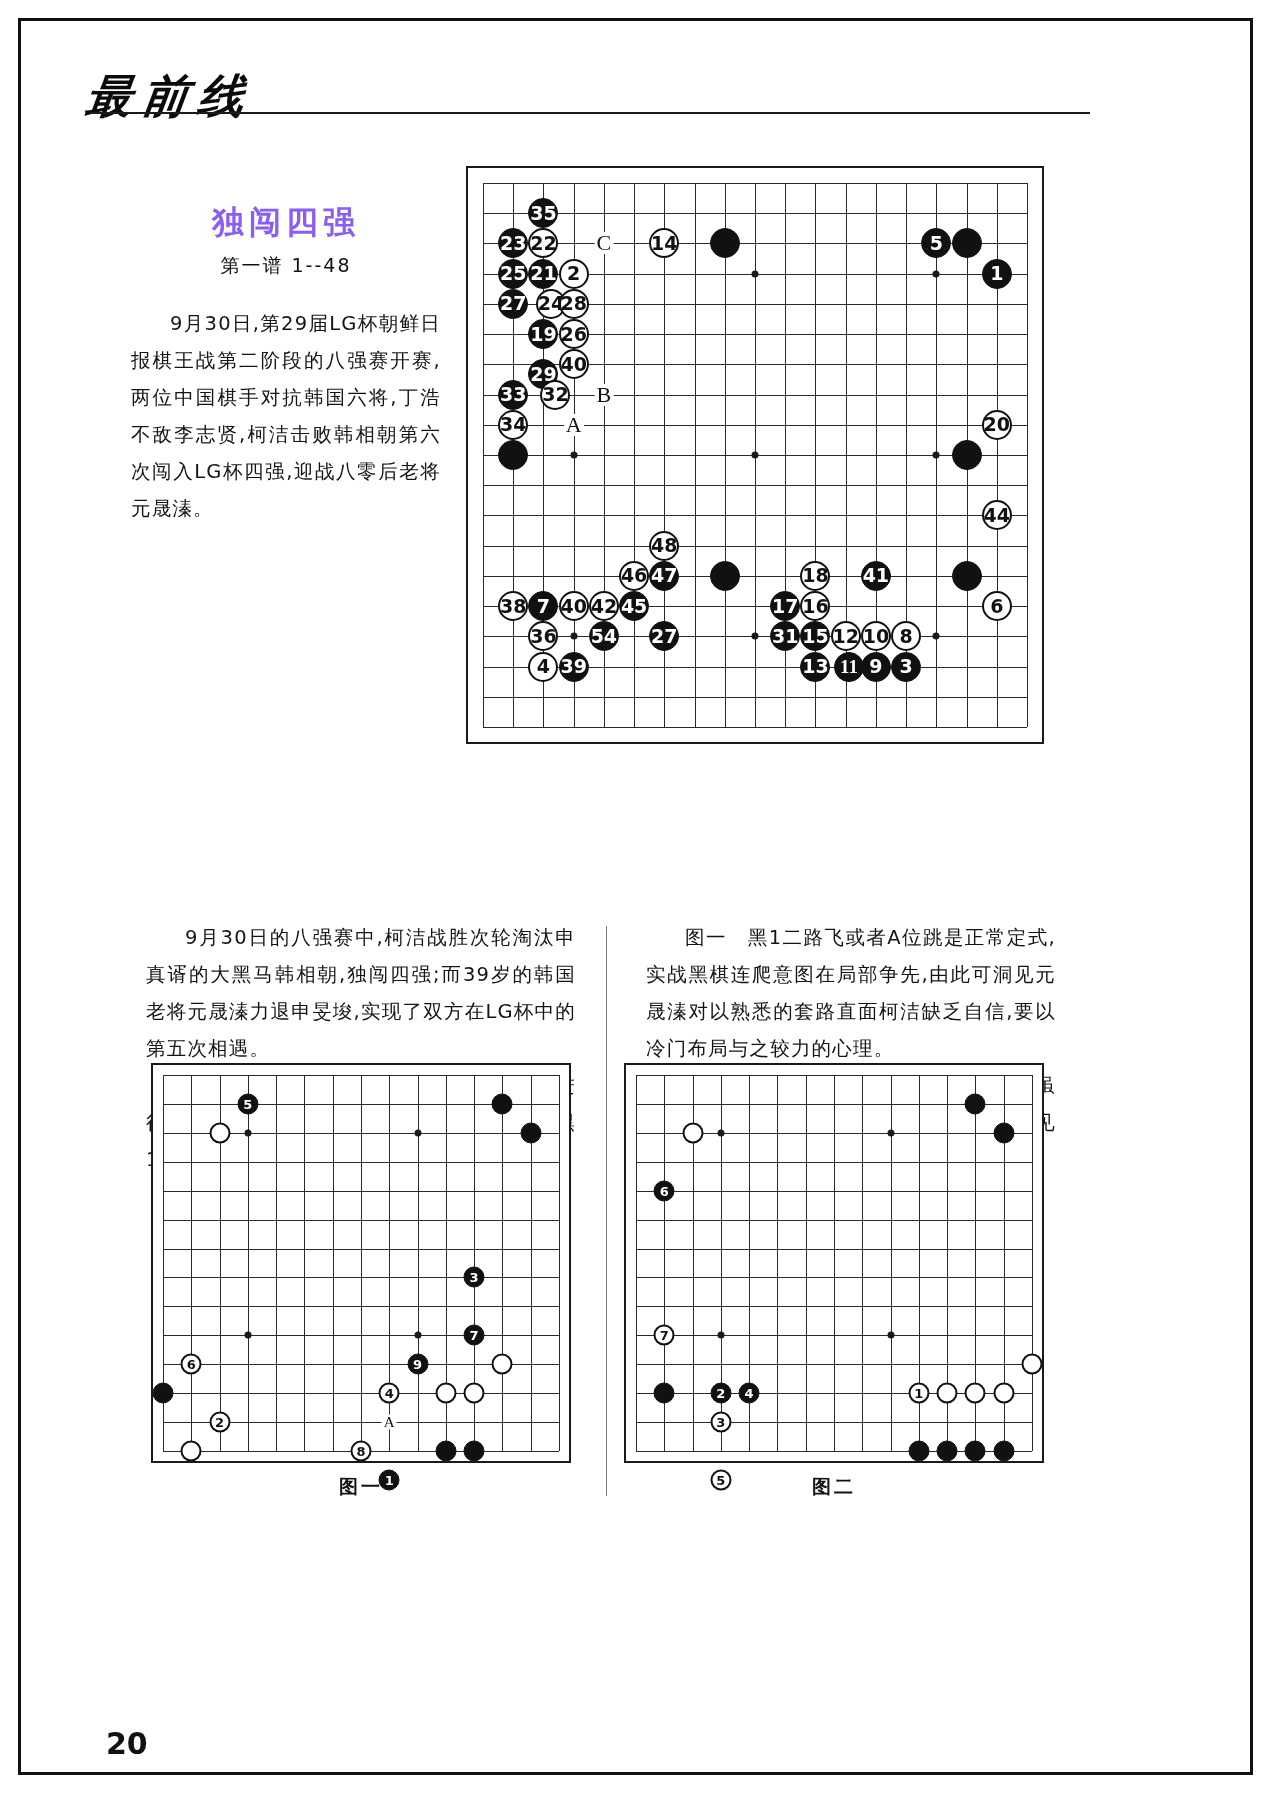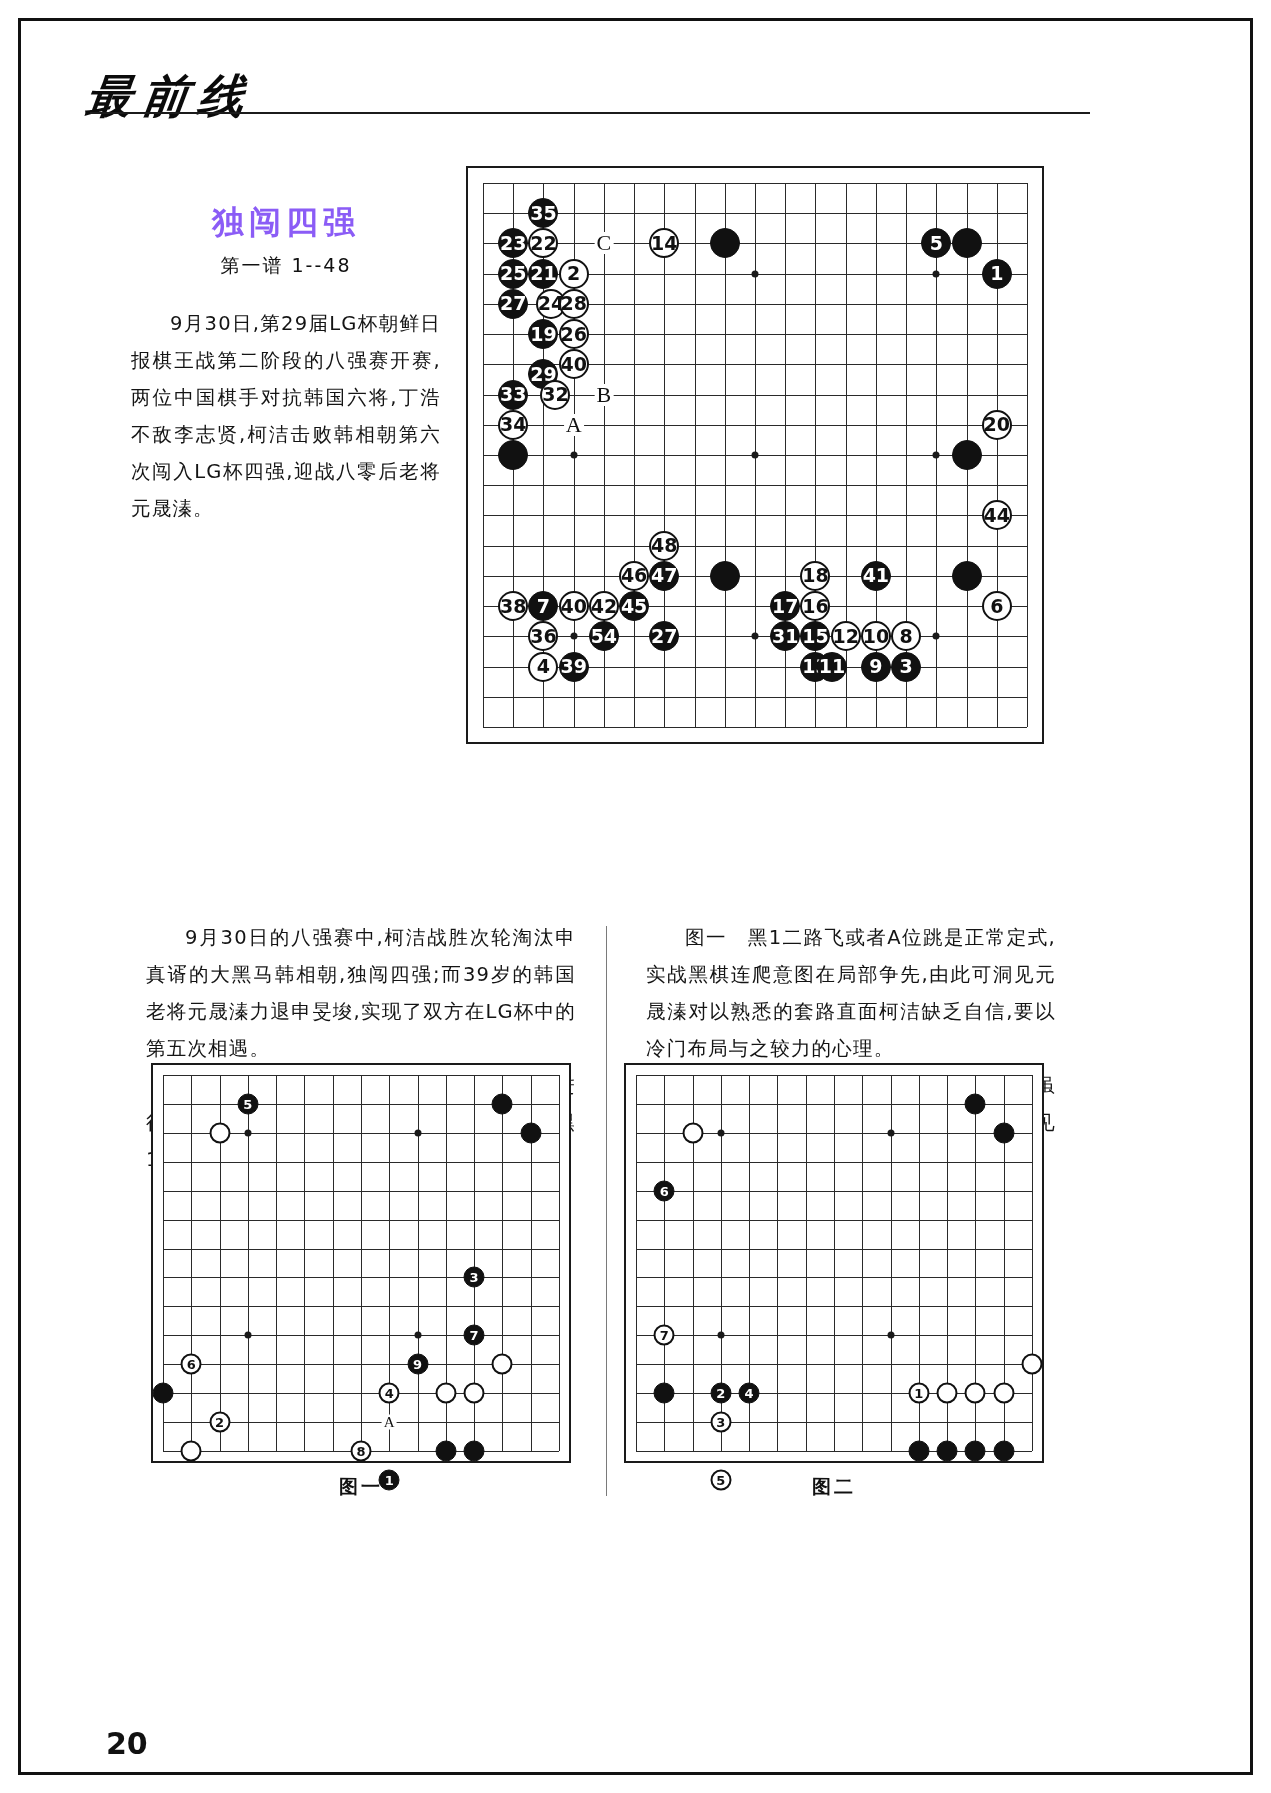--- a/index.html
+++ b/index.html
@@ -237,21 +237,21 @@
         <div class="stone sz black" style="left: 137.889px; top: 470.333px; z-index: 5;">54</div>
         <div class="stone sz black" style="left: 198.333px; top: 470.333px; z-index: 5;">27</div>
         <div class="stone sz black" style="left: 319.222px; top: 470.333px; z-index: 5;">31</div>
         <div class="stone sz black" style="left: 349.444px; top: 470.333px; z-index: 5;">15</div>
         <div class="stone sz white" style="left: 379.667px; top: 470.333px; z-index: 5;">12</div>
         <div class="stone sz white" style="left: 409.889px; top: 470.333px; z-index: 5;">10</div>
         <div class="stone sz white" style="left: 440.111px; top: 470.333px; z-index: 5;">8</div>
         <div class="stone sz white" style="left: 77.4444px; top: 500.556px; z-index: 5;">4</div>
         <div class="stone sz black" style="left: 107.667px; top: 500.556px; z-index: 5;">39</div>
         <div class="stone sz black" style="left: 349.444px; top: 500.556px; z-index: 5;">13</div>
-        <div class="stone sz black" style="left: 366px; top: 500.556px; z-index: 5;">11</div>
+        <div class="stone sz black" style="left: 383px; top: 500.556px; z-index: 5; font-family: Liberation Serif, serif;">11</div>
         <div class="stone sz black" style="left: 409.889px; top: 500.556px; z-index: 5;">9</div>
         <div class="stone sz black" style="left: 440.111px; top: 500.556px; z-index: 5;">3</div>
         <div class="marklabel" style="left: 137.889px; top: 77.4444px;">C</div>
         <div class="marklabel" style="left: 137.889px; top: 228.556px;">B</div>
         <div class="marklabel" style="left: 107.667px; top: 258.778px;">A</div>
       </div>
   </div>
 
   <div id="col-divider"></div>
 

